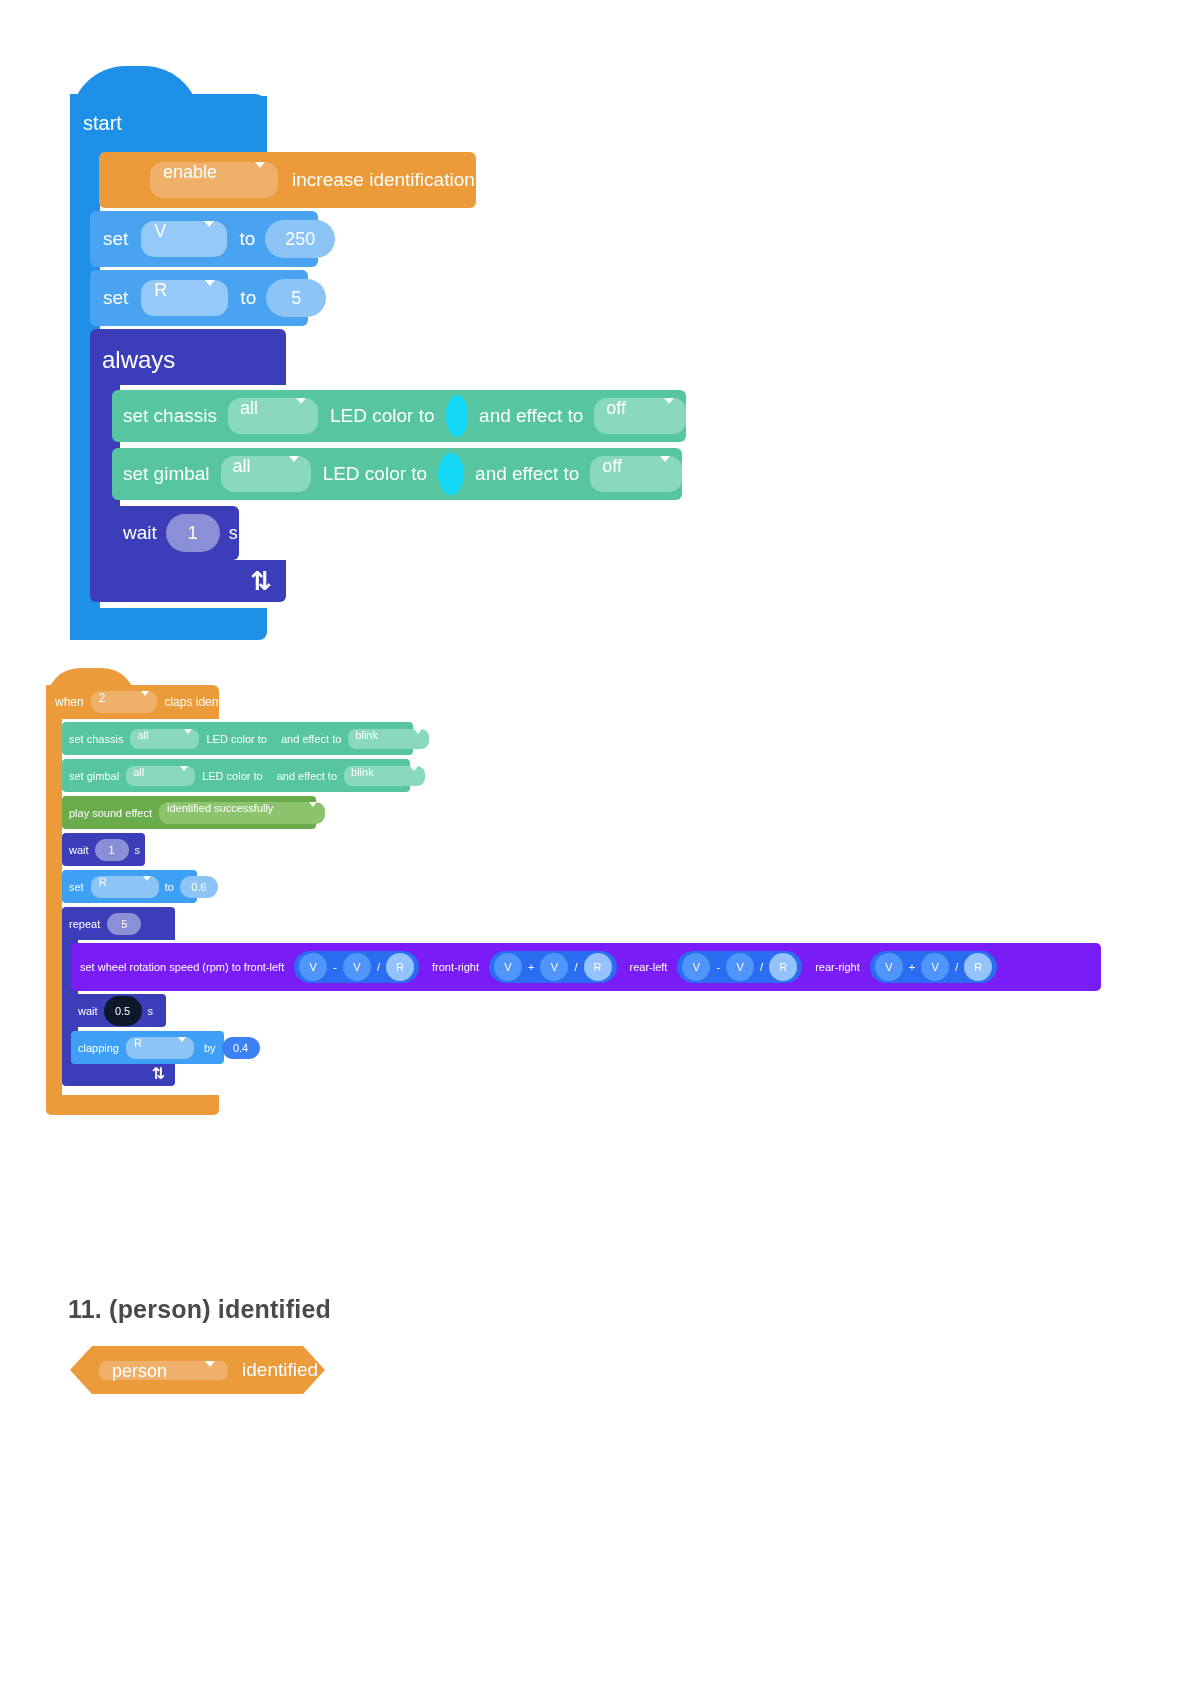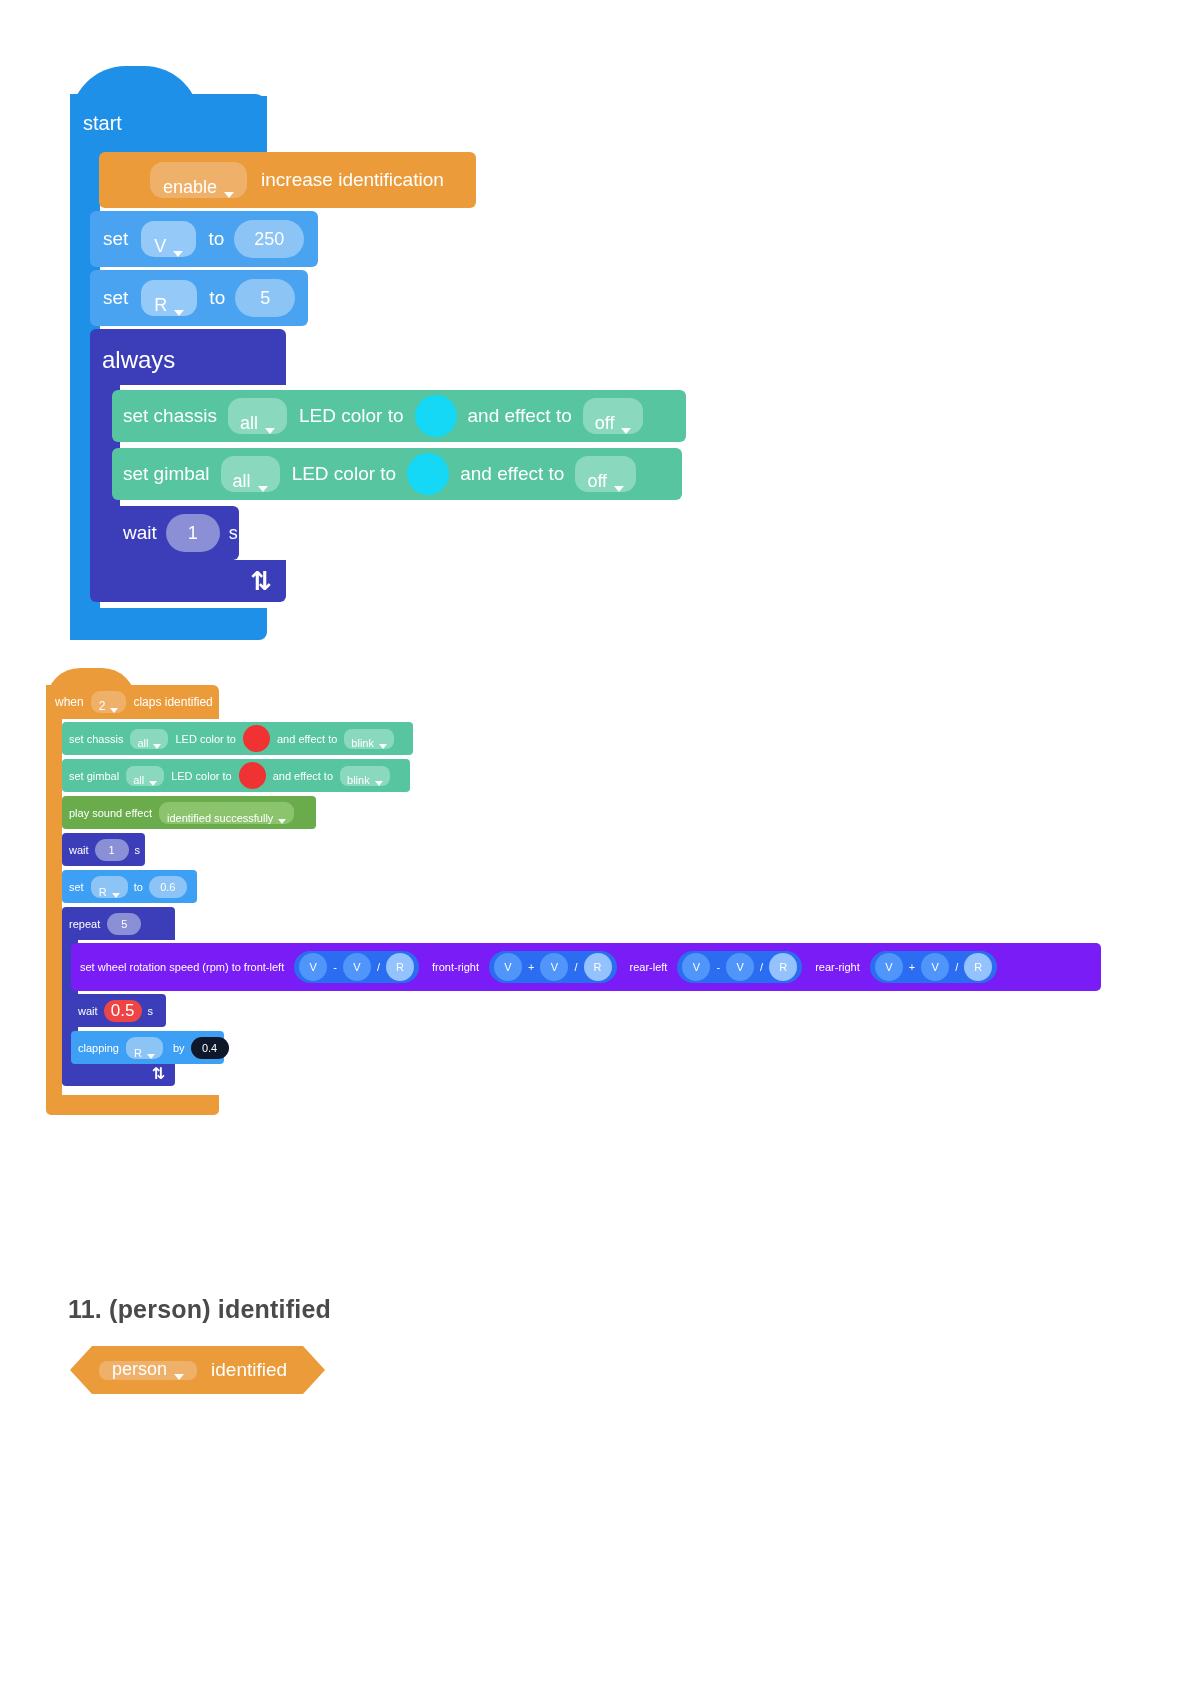--- a/index.html
+++ b/index.html
@@ -25,22 +25,22 @@
   .hat{
     position:absolute;background:#1e90e8;color:#fff;border-radius:14px 14px 4px 4px;
   }
   .hat-dome{
     position:absolute;background:#1e90e8;border-radius:60px 60px 0 0;
   }
 
   .lbl{color:#ffffff;white-space:nowrap;}
 
   .pill{
-    display:inline-flex;align-items:flex-end;justify-content:center;
-    border-radius:13px;color:#fff;white-space:nowrap;
+    display:inline-flex;align-items:flex-start;justify-content:center;
+    border-radius:13px;color:#fff;white-space:nowrap;gap:31px;
   }
   .oval{
     display:inline-flex;align-items:center;justify-content:center;
     border-radius:999px;color:#ffffff;white-space:nowrap;text-align:center;
   }
   .caret{
     display:inline-block;width:0;height:0;margin-left:7px;
     border-left:5px solid transparent;border-right:5px solid transparent;
     border-top:6px solid #ffffff;opacity:.95;
   }
@@ -274,34 +274,34 @@
         <span class="oval" style="width:28px;height:28px;background:#4f95fa;font-size:11px;">V</span>
         <span class="lbl" style="margin:0 6px;font-size:11px;">+</span>
         <span class="oval" style="width:28px;height:28px;background:#4f95fa;font-size:11px;">V</span>
         <span class="lbl" style="margin:0 6px;font-size:11px;">/</span>
         <span class="oval" style="width:28px;height:28px;background:#93c2fc;font-size:11px;">R</span>
       </div>
     </div>
 
     <div class="row" style="position:absolute;left:71px;top:994px;width:95px;height:33px;background:#3b3eb8;border-radius:4px;">
       <div class="lbl" style="margin-left:7px;font-size:11px;">wait</div>
-      <div class="oval" style="margin-left:6px;height:22px;min-width:26px;padding:0 6px;background:#ef4444;font-size:17px;">
+      <div class="oval" style="margin-left:6px;height:30px;min-width:26px;padding:0 6px;background:#0f172a;font-size:11px;">
         <span>0.5</span>
       </div>
       <div class="lbl" style="margin-left:6px;font-size:11px;">s</div>
     </div>
 
     <div class="row" style="position:absolute;left:71px;top:1031px;width:153px;height:33px;background:#3ea0f5;border-radius:4px;">
       <div class="lbl" style="margin-left:7px;font-size:11px;">clapping</div>
       <div class="pill" style="margin-left:7px;height:22px;padding:0 8px;background:#8cc4f5;font-size:11px;border-radius:9px;">
         <span>R</span>
         <span class="caret sm"></span>
       </div>
       <div class="lbl" style="margin-left:10px;font-size:11px;">by</div>
-      <div class="oval" style="margin-left:6px;height:22px;min-width:26px;padding:0 6px;background:#0f172a;font-size:11px;">
+      <div class="oval" style="margin-left:6px;height:22px;min-width:26px;padding:0 6px;background:#3b82f6;font-size:11px;">
         <span>0.4</span>
       </div>
     </div>
   </div>
 
   <div class="heading" style="left:68px;top:1295px;font-size:25px;">11. (person) identified</div>
 
   <div class="hexblk" style="left:70px;top:1346px;width:255px;height:48px;">
     <div style="position:absolute;left:0;top:0;width:255px;height:48px;background:#eb9b3a;
                 clip-path:polygon(22px 0,233px 0,255px 24px,233px 48px,22px 48px,0 24px);"></div>

